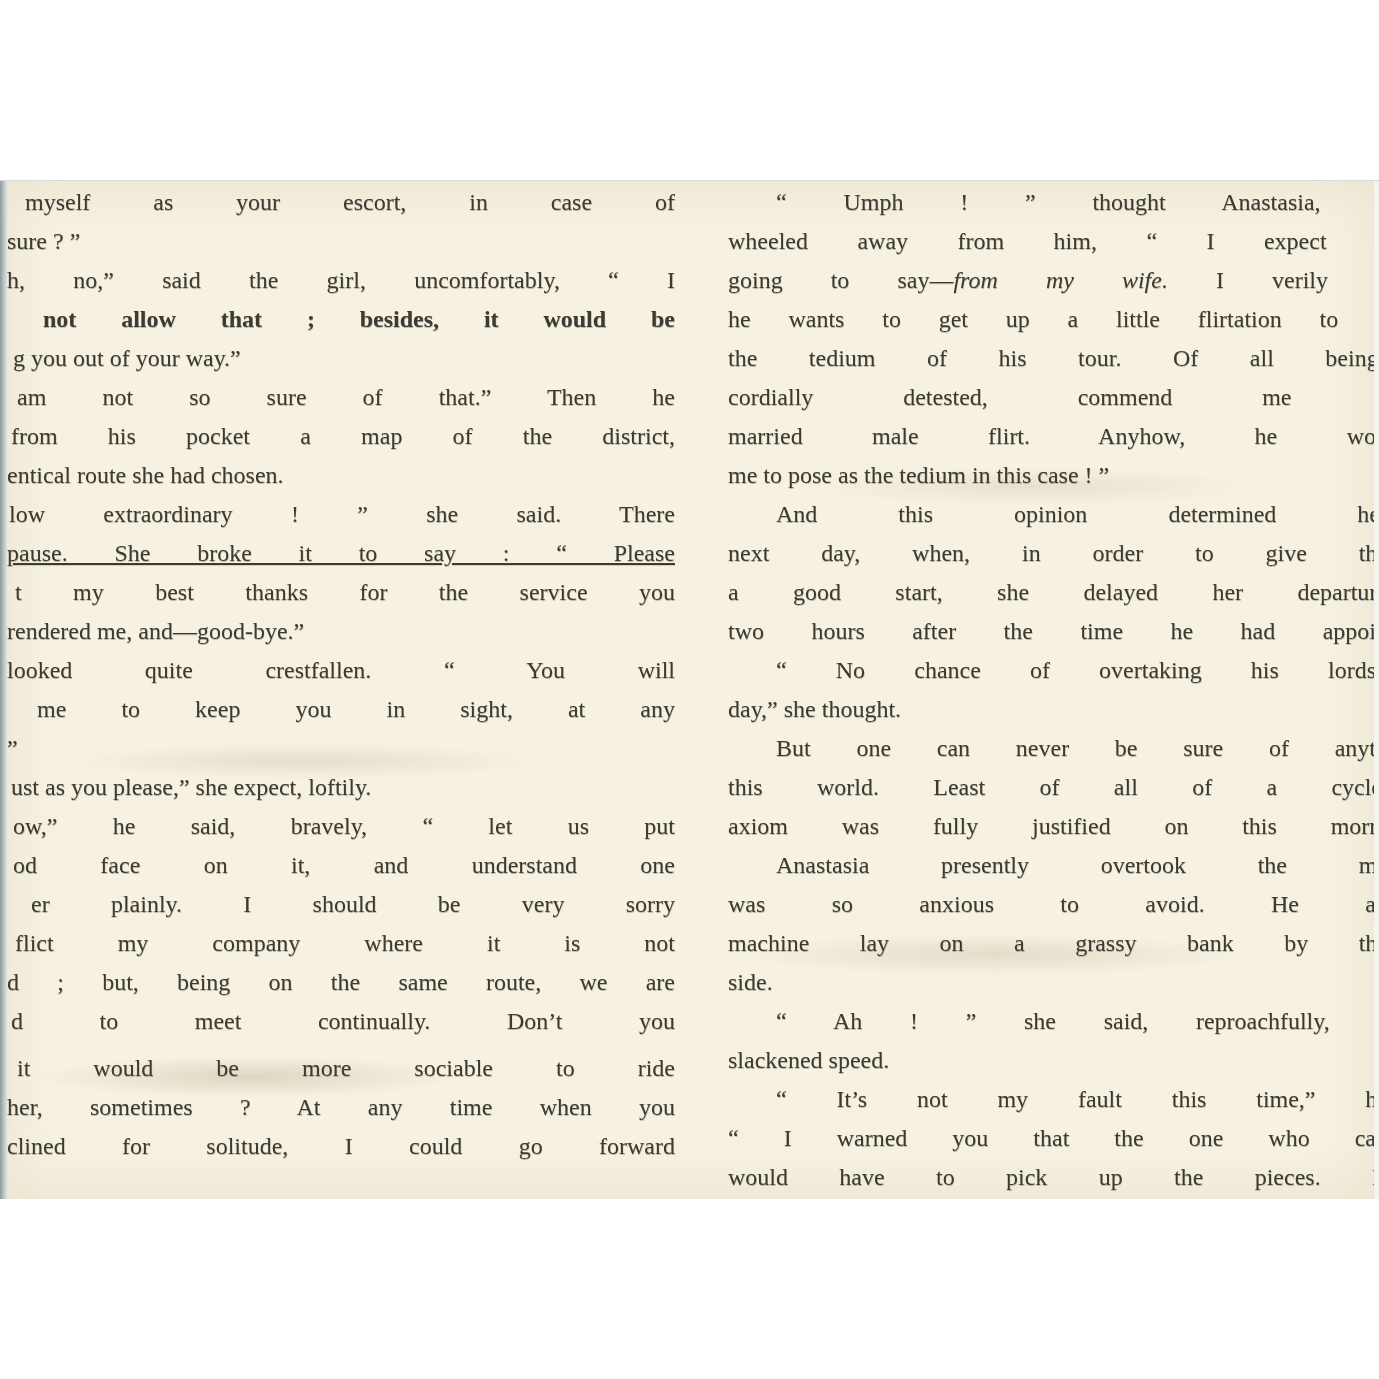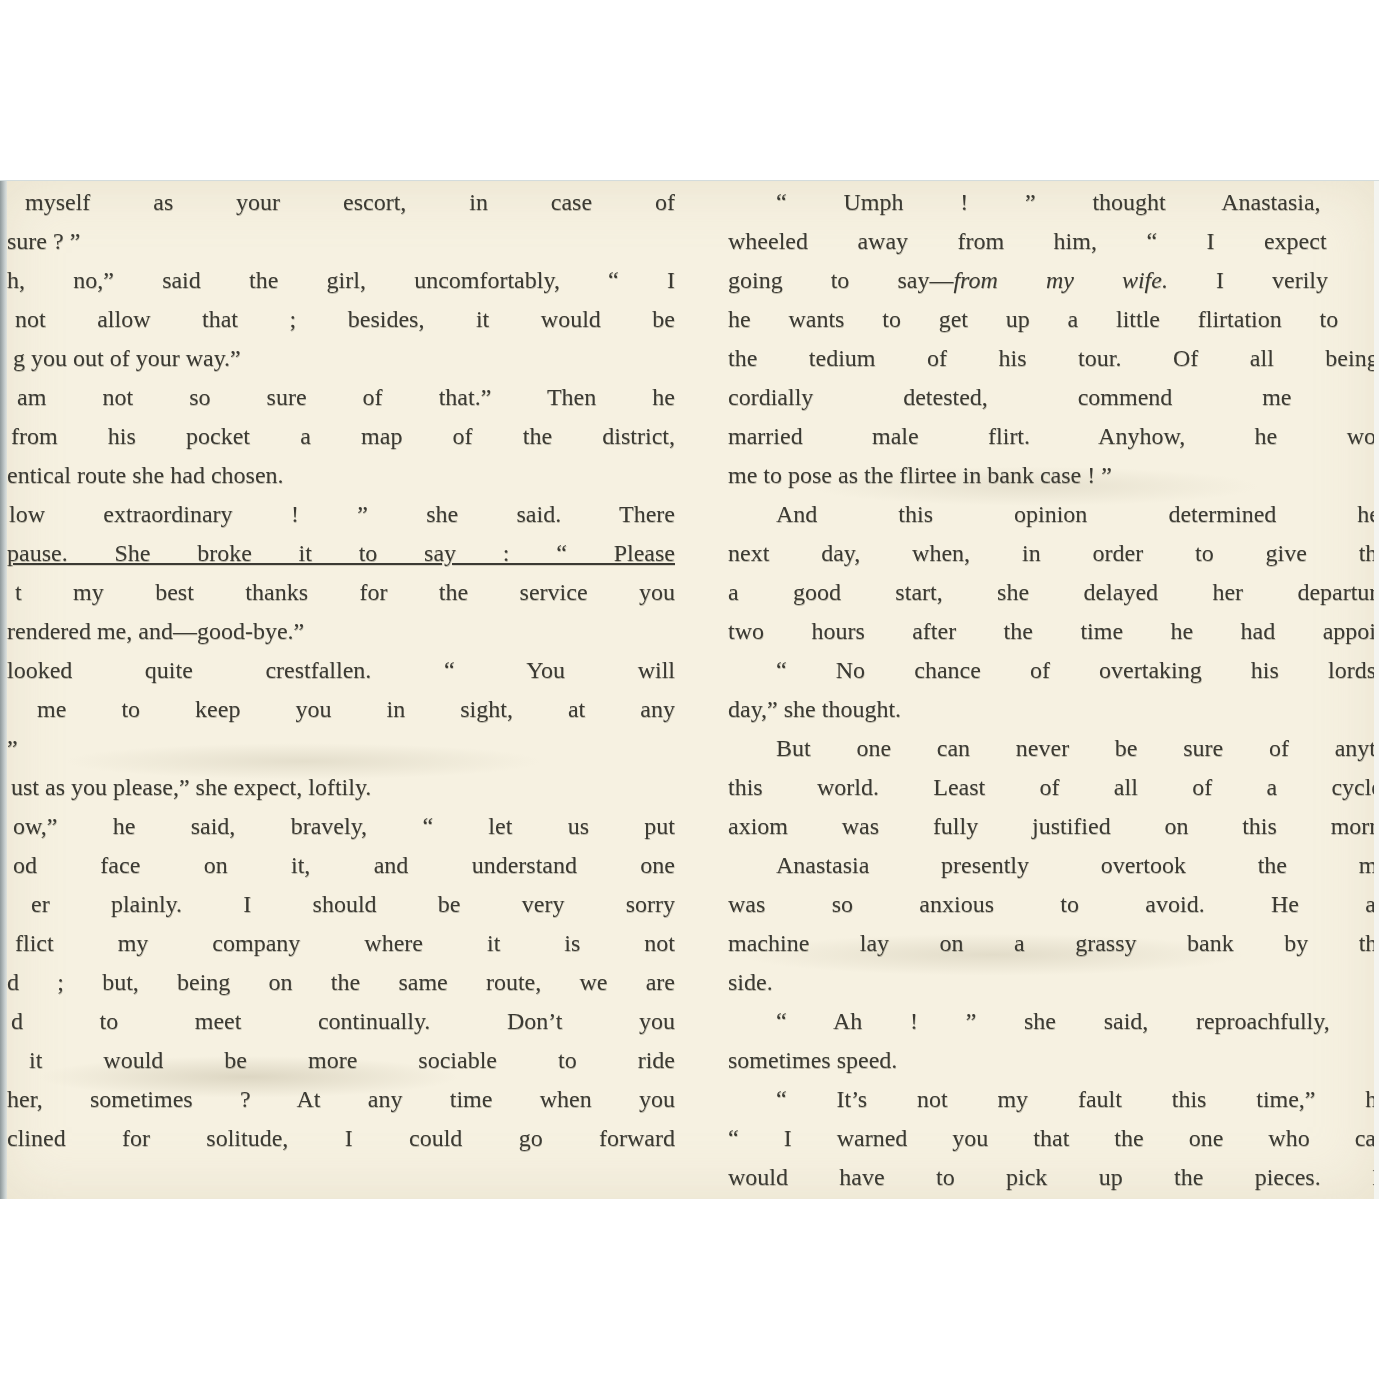--- a/index.html
+++ b/index.html
@@ -63,66 +63,66 @@
 </head>
 <body>
 
 <div class="canvas">
   <div class="page-scan">
     <div class="edge-strip"></div>
     <div class="col col-left" id="col-left">
         <div class="line j" style="padding-left: 18px;"><span>myself  as  your  escort,  in  case  of</span></div>
         <div class="line"><span>sure ? ”</span></div>
         <div class="line j"><span>h, no,” said the girl, uncomfortably, “ I</span></div>
-        <div class="line j" style="padding-left: 8px;"><span>not  allow  that ;  besides,  it  would  be</span></div>
+        <div class="line j" style="padding-left: 36px; font-weight: bold;"><span>not  allow  that ;  besides,  it  would  be</span></div>
         <div class="line" style="padding-left: 6px;"><span>g you out of  your  way.”</span></div>
         <div class="line j" style="padding-left: 10px;"><span>am  not  so  sure  of  that.”   Then  he</span></div>
         <div class="line j" style="padding-left: 4px;"><span>from  his  pocket  a  map  of  the  district,</span></div>
         <div class="line"><span>entical route she had  chosen.</span></div>
         <div class="line j" style="padding-left: 2px;"><span>low  extraordinary ! ” she  said.    There</span></div>
         <div class="line j" style="padding-left: 0; text-decoration: underline;"><span>pause.   She  broke  it  to  say :  “ Please</span></div>
         <div class="line j" style="padding-left: 8px;"><span>t  my  best  thanks  for  the  service  you</span></div>
         <div class="line"><span>rendered me, and—good-bye.”</span></div>
         <div class="line j" style=""><span>looked  quite  crestfallen.    “ You  will</span></div>
         <div class="line j" style="padding-left: 30px;"><span>me  to  keep  you  in  sight,  at  any</span></div>
         <div class="line"><span>”</span></div>
         <div class="line" style="padding-left: 4px;"><span>ust as you please,” she expect, loftily.</span></div>
         <div class="line j" style="padding-left: 6px;"><span>ow,”  he  said,  bravely,  “ let  us  put</span></div>
         <div class="line j" style="padding-left: 6px;"><span>od  face  on  it,  and  understand  one</span></div>
         <div class="line j" style="padding-left: 4px; margin-left: 20px;"><span>er  plainly.    I  should  be  very  sorry</span></div>
         <div class="line j" style="padding-left: 8px;"><span>flict  my  company  where  it  is  not</span></div>
         <div class="line j"><span>d ;  but, being on the same route, we are</span></div>
         <div class="line j" style="padding-left: 4px;"><span>d  to  meet  continually.    Don’t  you</span></div>
-        <div class="line j" style="padding-left: 22px;"><span>it  would  be  more  sociable  to  ride</span></div>
+        <div class="line j" style="padding-left: 10px; margin-top: 8px;"><span>it  would  be  more  sociable  to  ride</span></div>
         <div class="line j"><span>her, sometimes ?   At any time when you</span></div>
         <div class="line j"><span>clined for solitude, I could go forward</span></div>
       </div>
     <div class="col col-right" id="col-right">
         <div class="line j" style="padding-left: 48px;"><span>“ Umph ! ”   thought   Anastasia,   a</span></div>
         <div class="line j"><span>wheeled  away  from  him,  “ I expect  h</span></div>
         <div class="line j"><span>going to say—</span><span class="it">from my wife.</span><span>   I verily b</span></div>
         <div class="line j"><span>he wants to get up a little flirtation to b</span></div>
         <div class="line j"><span>the tedium of his tour.   Of  all  beings</span></div>
         <div class="line j"><span>cordially  detested,  commend  me  t</span></div>
         <div class="line j"><span>married  male  flirt.   Anyhow,  he  wou</span></div>
-        <div class="line"><span>me to pose as the flirtee in bank case ! ”</span></div>
+        <div class="line"><span>me to pose as the tedium in this case ! ”</span></div>
         <div class="line j" style="padding-left: 48px;"><span>And  this  opinion  determined  her</span></div>
         <div class="line j"><span>next  day,  when,  in  order  to  give  the</span></div>
         <div class="line j"><span>a good start,  she delayed  her departure</span></div>
         <div class="line j"><span>two hours after the time he had appoin</span></div>
         <div class="line j" style="padding-left: 48px;"><span>“ No chance of overtaking  his  lordsh</span></div>
         <div class="line"><span>day,” she thought.</span></div>
         <div class="line j" style="padding-left: 48px;"><span>But one can  never  be  sure  of  anyth</span></div>
         <div class="line j"><span>this  world.   Least  of  all  of  a  cycle.</span></div>
         <div class="line j"><span>axiom was fully justified on  this morni</span></div>
         <div class="line j" style="padding-left: 48px;"><span>Anastasia  presently  overtook  the  ma</span></div>
         <div class="line j"><span>was  so  anxious  to  avoid.    He  an</span></div>
         <div class="line j"><span>machine  lay  on  a  grassy  bank  by  the</span></div>
         <div class="line"><span>side.</span></div>
         <div class="line j" style="padding-left: 48px;"><span>“ Ah ! ”   she   said,   reproachfully,   a</span></div>
-        <div class="line"><span>sometimes speed.</span></div>
+        <div class="line"><span>slackened speed.</span></div>
         <div class="line j" style="padding-left: 48px;"><span>“ It’s  not  my  fault  this  time,”  he</span></div>
         <div class="line j"><span>“ I warned  you  that  the  one  who  can</span></div>
         <div class="line j"><span>would  have  to  pick  up  the  pieces.   I’</span></div>
       </div>
     <div class="right-margin"></div>
   </div>
 </div>
 
 </body></html>

